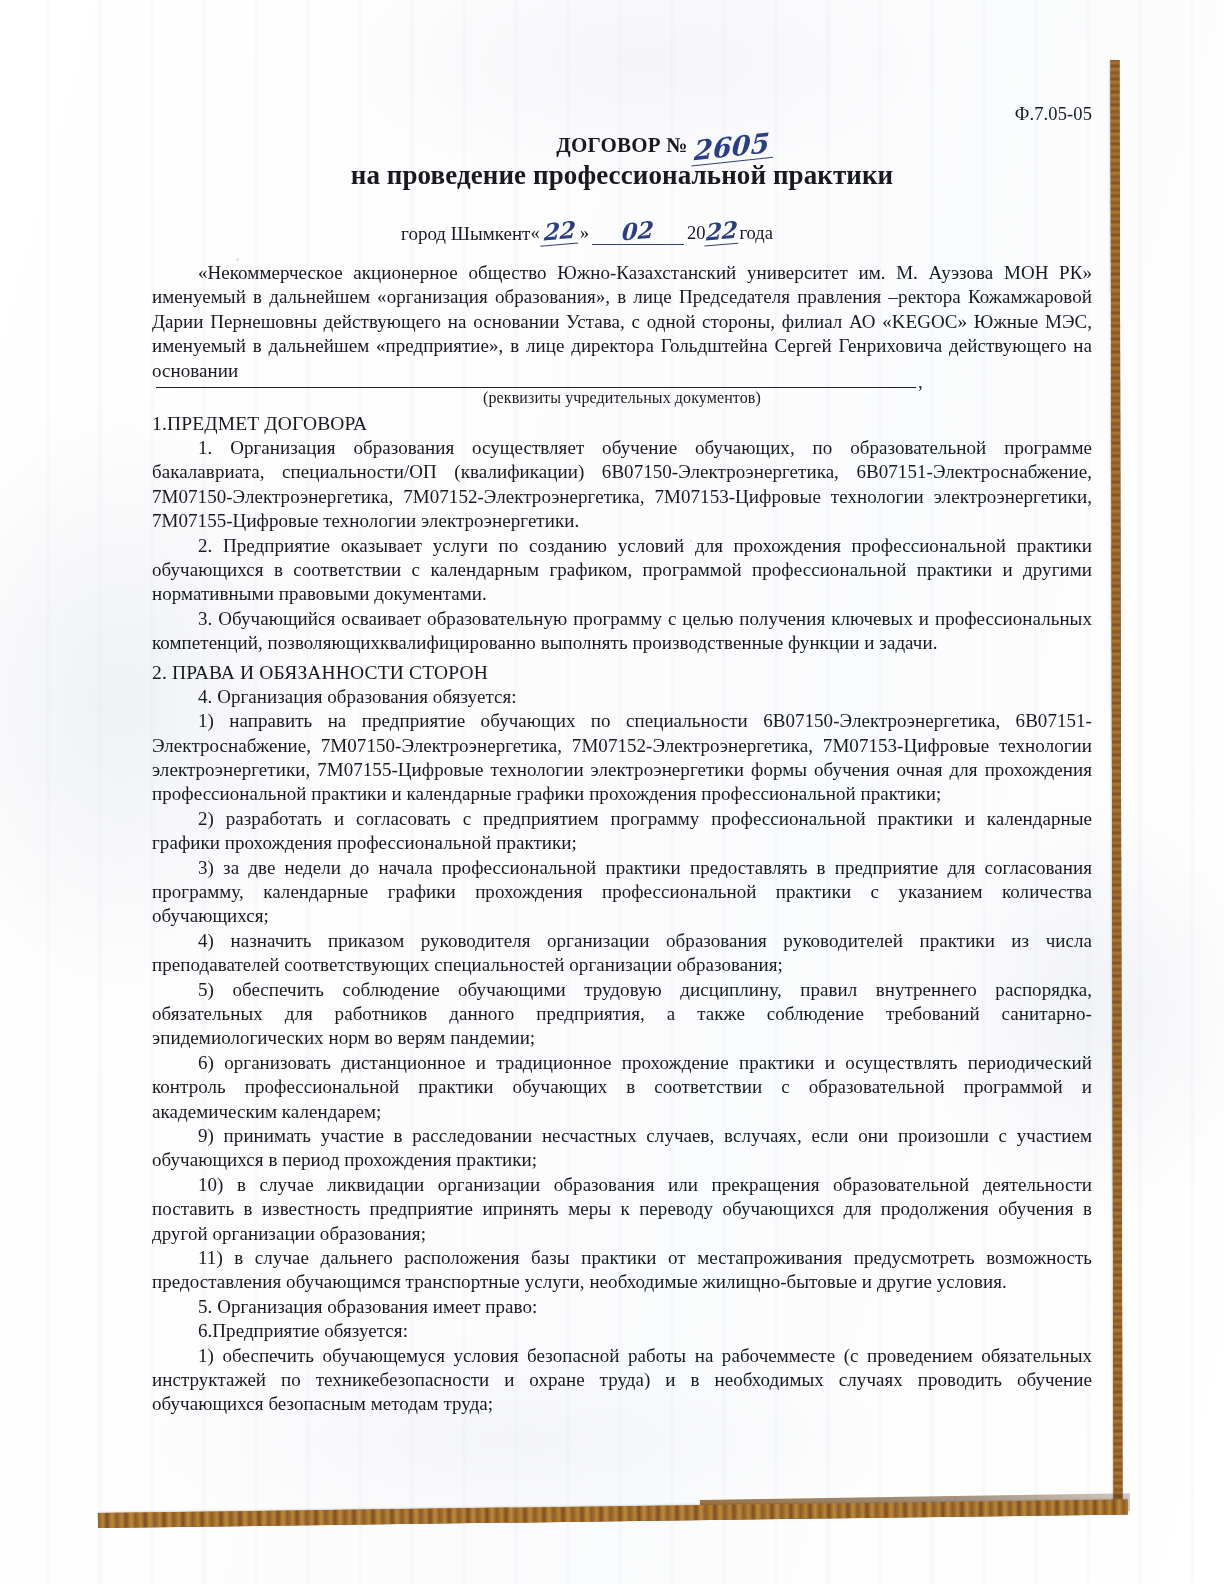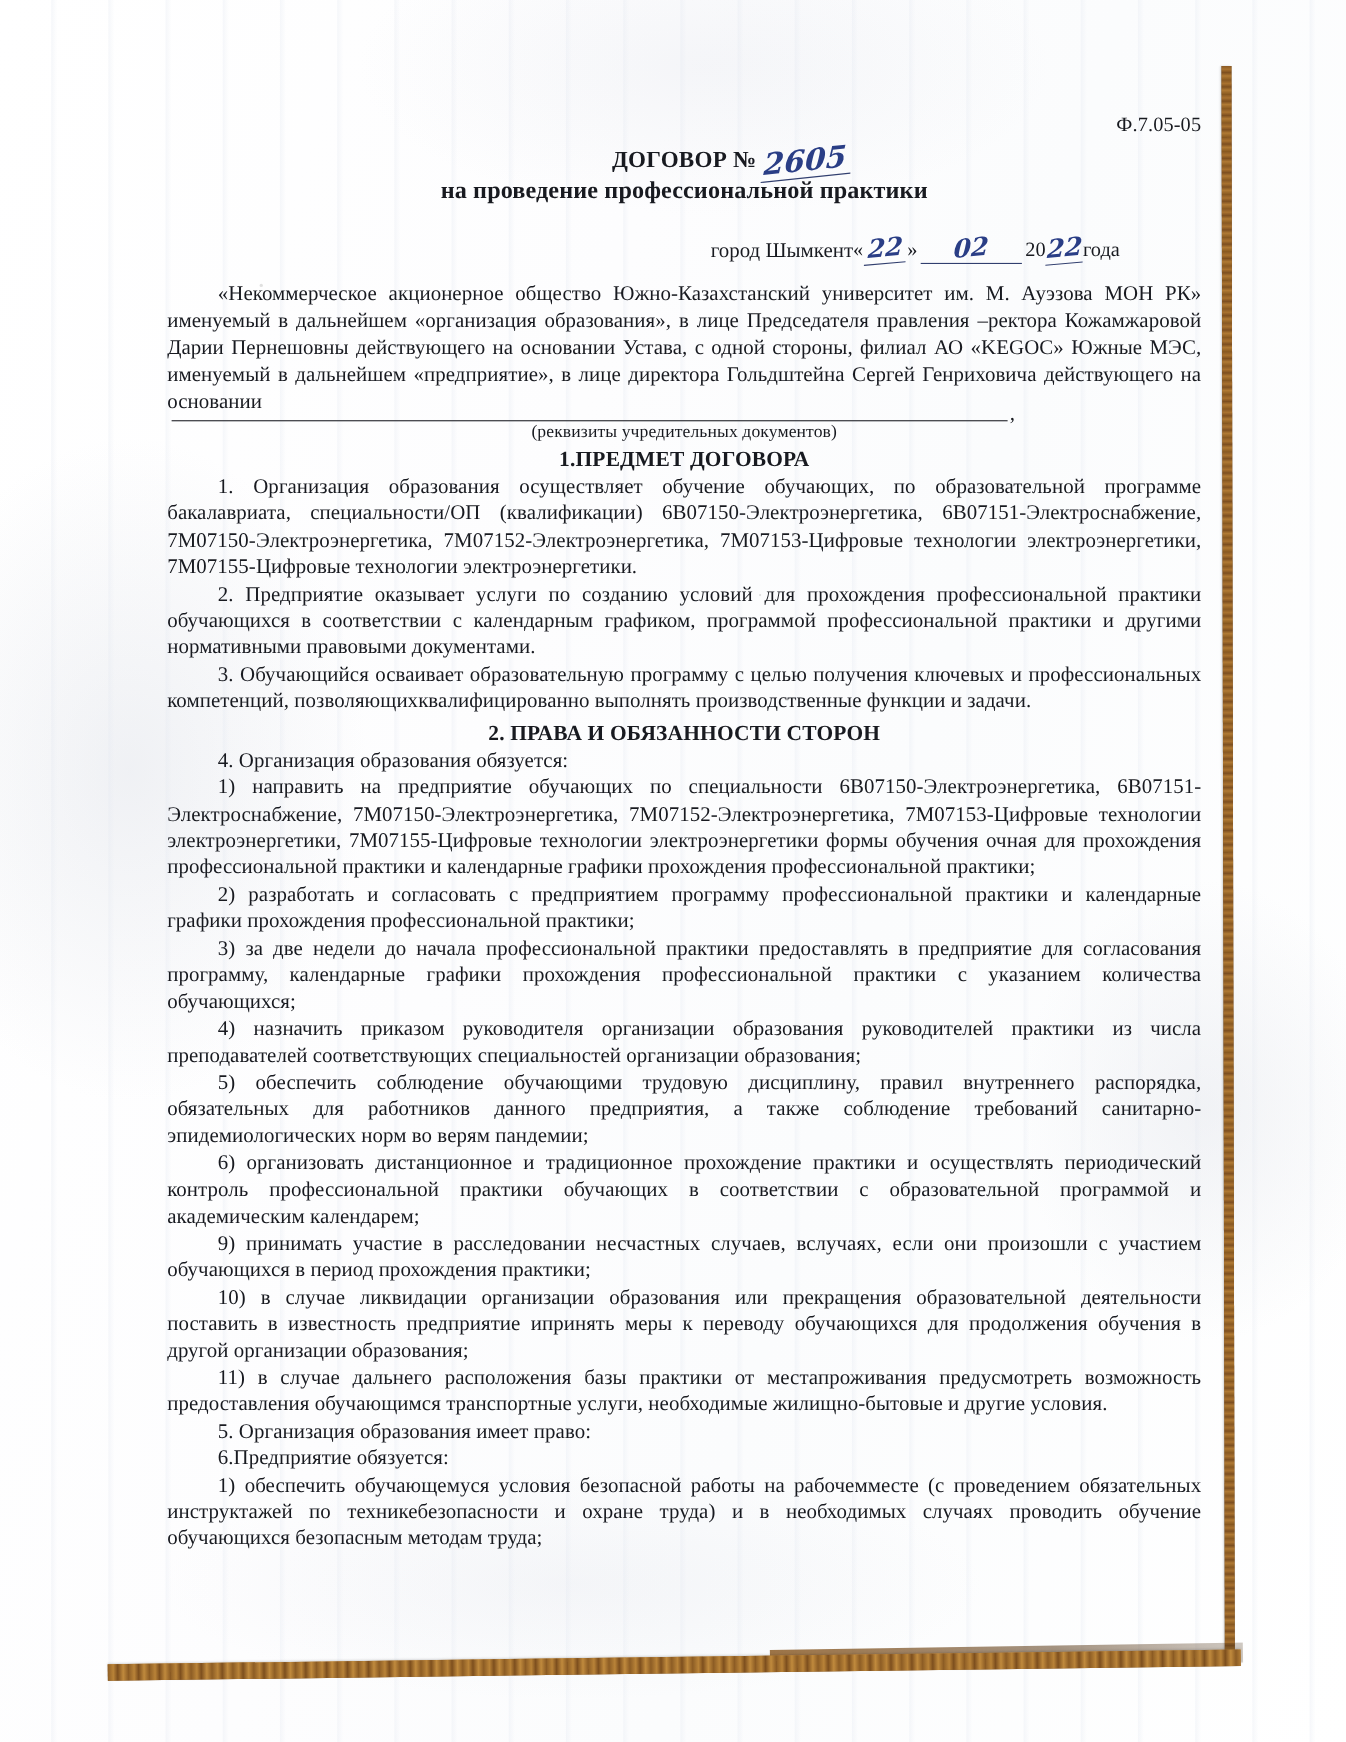--- a/index.html
+++ b/index.html
@@ -100,21 +100,21 @@
 
   .title-block { text-align: center; margin: 0; }
   .title-main {
     font-size: 21px;
     font-weight: bold;
     letter-spacing: .2px;
     display: inline-block;
     position: relative;
   }
   .title-sub {
-    font-size: 22px;
+    font-size: 27px;
     font-weight: bold;
     letter-spacing: .1px;
     margin-top: 2px;
   }
   .hand-number {
     position: absolute;
     left: 100%;
     bottom: -4px;
     margin-left: 4px;
     font-family: "DejaVu Serif", serif;
@@ -126,21 +126,21 @@
     transform: rotate(-6deg) skewX(-9deg);
     border-bottom: 1.6px solid #33406f;
     padding: 0 4px 1px 2px;
     line-height: .95;
   }
 
   .city-row {
     margin-top: 26px;
     display: flex;
     align-items: flex-end;
-    justify-content: flex-end;
+    justify-content: center;
     font-size: 19px;
   }
   .city-name { padding-left: 4px; }
 
   .date-row {
     font-size: 18.5px;
     white-space: nowrap;
     padding-right: 74px;
     display: flex;
     align-items: baseline;
@@ -204,23 +204,22 @@
     font-size: 19px;
   }
   .req-caption {
     text-align: center;
     font-size: 16px;
     margin: 1px 0 0 0;
     letter-spacing: .1px;
   }
 
   h2.section {
-    text-align: center;
     font-size: 19.5px;
-    font-weight: bold;
+    font-weight: normal;
     margin: 6px 0 1px 0;
     letter-spacing: .15px;
   }
 
   .block { margin-top: 1px; }
 
   
   #doc { filter: contrast(1.02); }
   .sheet { text-rendering: optimizeLegibility; }
 

